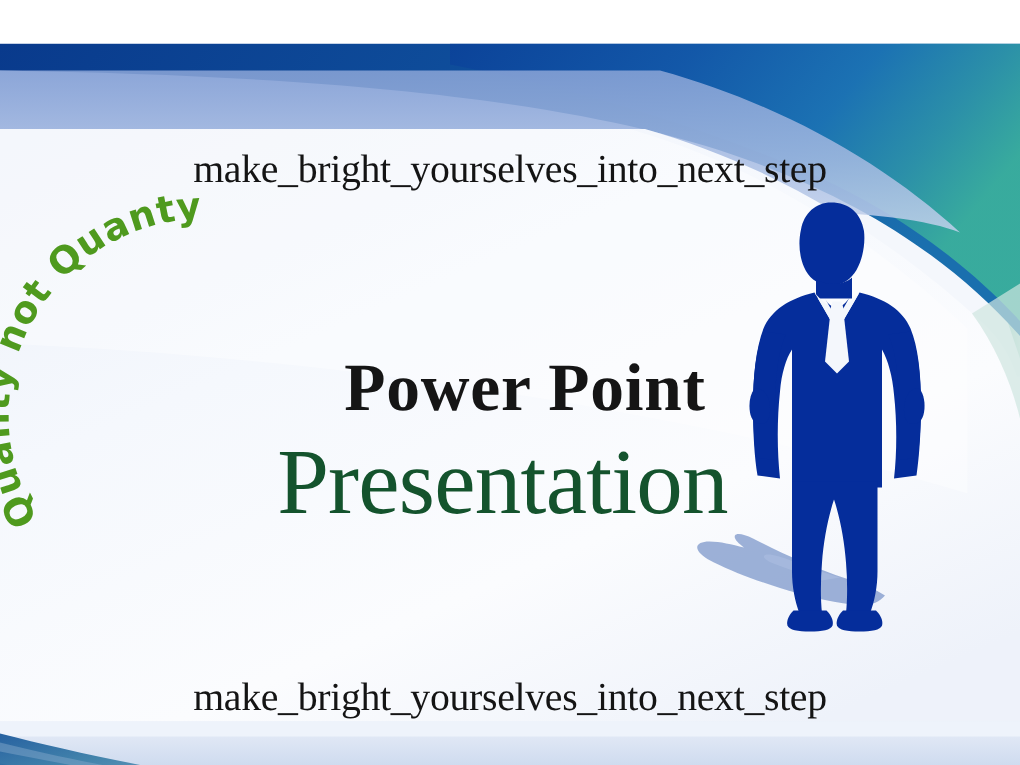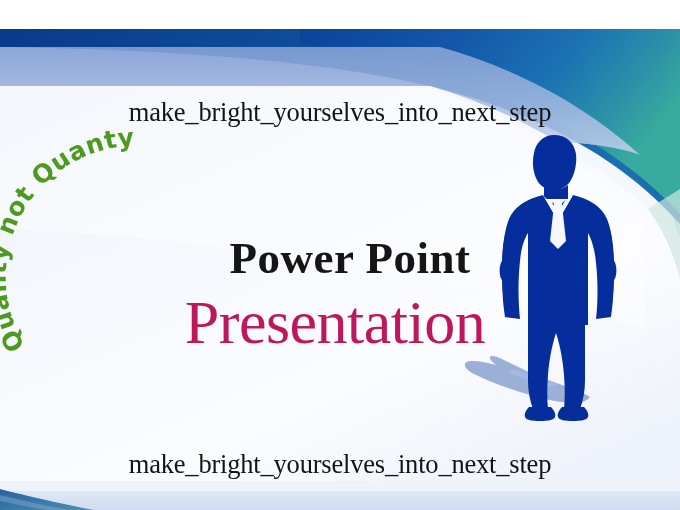--- a/index.html
+++ b/index.html
@@ -70,21 +70,21 @@
     letter-spacing: 0.5px;
     white-space: nowrap;
   }
 
   .title-sub {
     position: absolute;
     left: 95px;
     top: 258px;
     width: 480px;
     text-align: center;
-    color: #be185d;
+    color: #14532d;
     font-family: "Liberation Serif", serif;
     font-size: 62px;
     font-weight: 400;
     letter-spacing: -0.5px;
     white-space: nowrap;
   }
 
   
   .arc-wrap {
     position: absolute;

